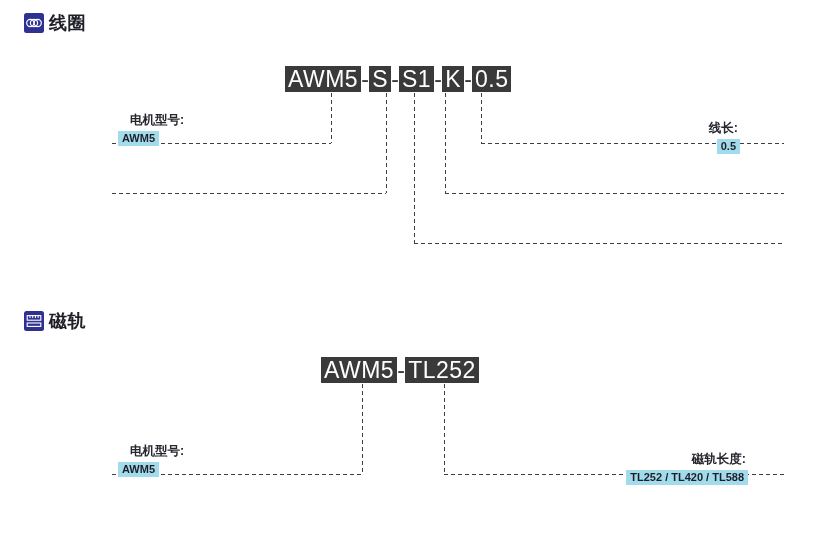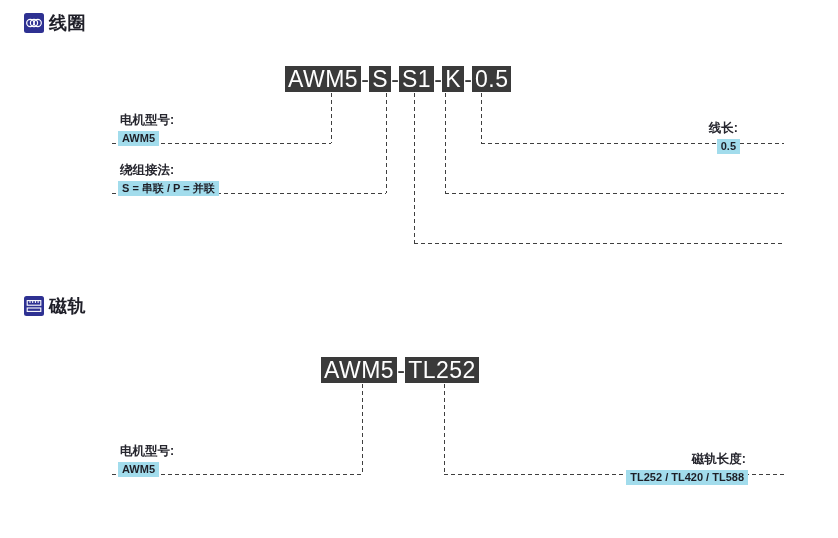--- a/index.html
+++ b/index.html
@@ -36,21 +36,21 @@
     background:repeating-linear-gradient(90deg,#3f3f3f 0 4px,transparent 4px 7px);}
   .dl-v{position:absolute;width:1px;z-index:1;
     background:repeating-linear-gradient(180deg,#3f3f3f 0 4px,transparent 4px 7px);}
   
   .lblock{position:absolute;z-index:2;}
   .lblock.right{text-align:right;}
   .lbl{
     font-size:12.5px;font-weight:700;color:#26262e;line-height:15px;
     white-space:nowrap;
   }
-  .lblock:not(.right) .lbl{margin-left:2px;}
+  .lblock:not(.right) .lbl{margin-left:12px;}
   .lblock.right .lbl{margin-right:2px;margin-top:8px;}
   .chip{
     display:inline-block;background:#a2dcec;color:#1e1e26;
     font-size:11px;font-weight:700;line-height:13px;padding:1px 4px;
     margin-top:1px;white-space:nowrap;position:relative;z-index:2;
   }
 </style>
 </head>
 <body>
 
@@ -86,31 +86,27 @@
   <div class="dl-h" style="left:112px;top:143px;width:219px;"></div>
   <div class="dl-h" style="left:112px;top:193px;width:274px;"></div>
   <div class="dl-h" style="left:414px;top:243px;width:370px;"></div>
   <div class="dl-h" style="left:445px;top:193px;width:339px;"></div>
   <div class="dl-h" style="left:481px;top:143px;width:303px;"></div>
 
   <div class="lblock" style="left:118px;top:113px;">
     <div class="lbl">电机型号:</div>
     <span class="chip">AWM5</span>
   </div>
-  <div class="lblock" style="left:118px;top:163px;">
-    <div class="lbl">绕组接法:</div>
-    <span class="chip">S = 串联 / P = 并联</span>
-  </div>
 
   <div class="lblock right" style="right:58px;top:113px;">
     <div class="lbl">线长:</div>
     <span class="chip">0.5</span>
   </div>
 
-  <div class="heading" style="top:296px;text-align:center;">
+  <div class="heading" style="top:311px;text-align:center;">
     <svg class="h-icon" viewBox="0 0 20 20">
       <rect x="0" y="0" width="20" height="20" rx="2.5" fill="#2e3192"></rect>
       <rect x="3.2" y="4.6" width="13.6" height="4.6" fill="none" stroke="#ffffff" stroke-width="1.1"></rect>
       <line x1="6" y1="4.6" x2="6" y2="7" stroke="#ffffff" stroke-width="1"></line>
       <line x1="8.7" y1="4.6" x2="8.7" y2="7" stroke="#ffffff" stroke-width="1"></line>
       <line x1="11.4" y1="4.6" x2="11.4" y2="7" stroke="#ffffff" stroke-width="1"></line>
       <line x1="14.1" y1="4.6" x2="14.1" y2="7" stroke="#ffffff" stroke-width="1"></line>
       <rect x="3.2" y="12" width="13.6" height="3.4" fill="none" stroke="#ffffff" stroke-width="1.1"></rect>
     </svg>
     <span class="h-text">磁轨</span>

